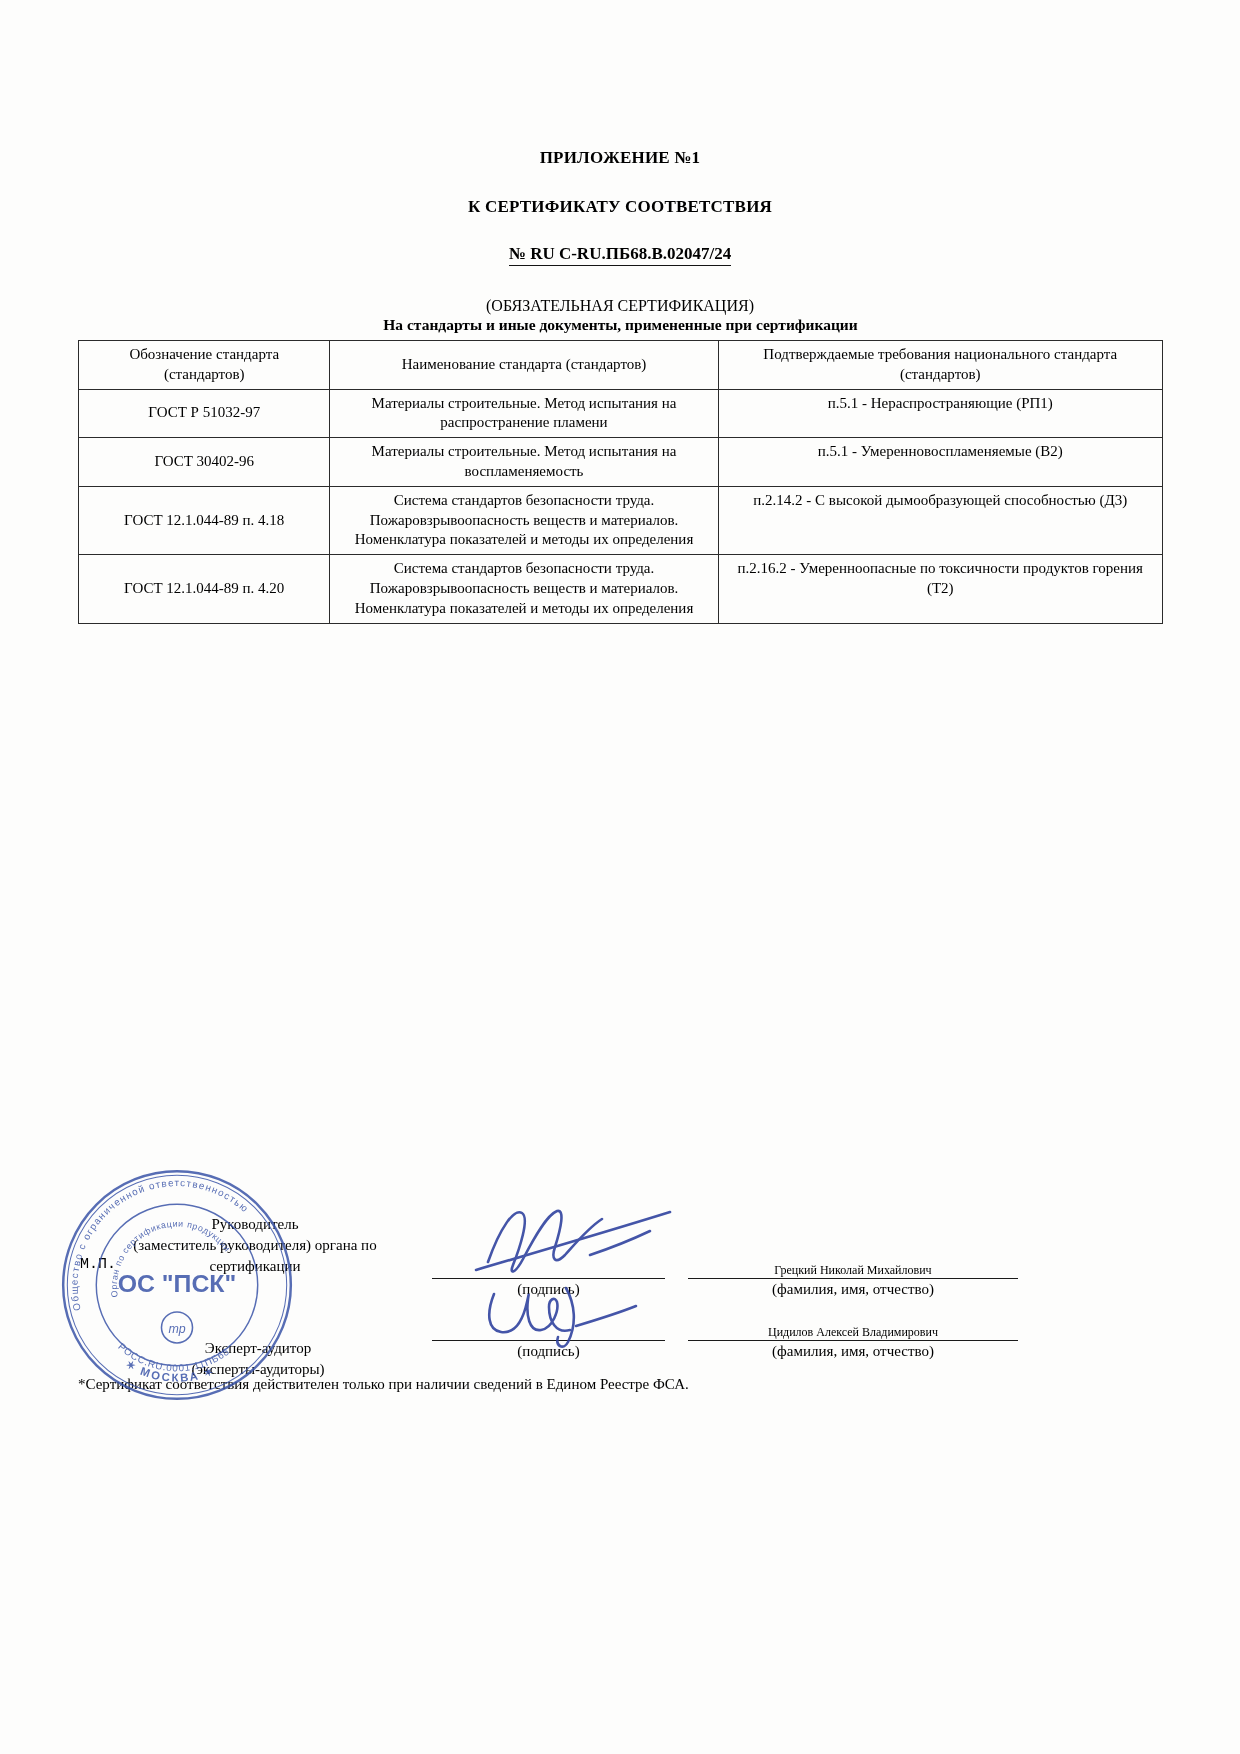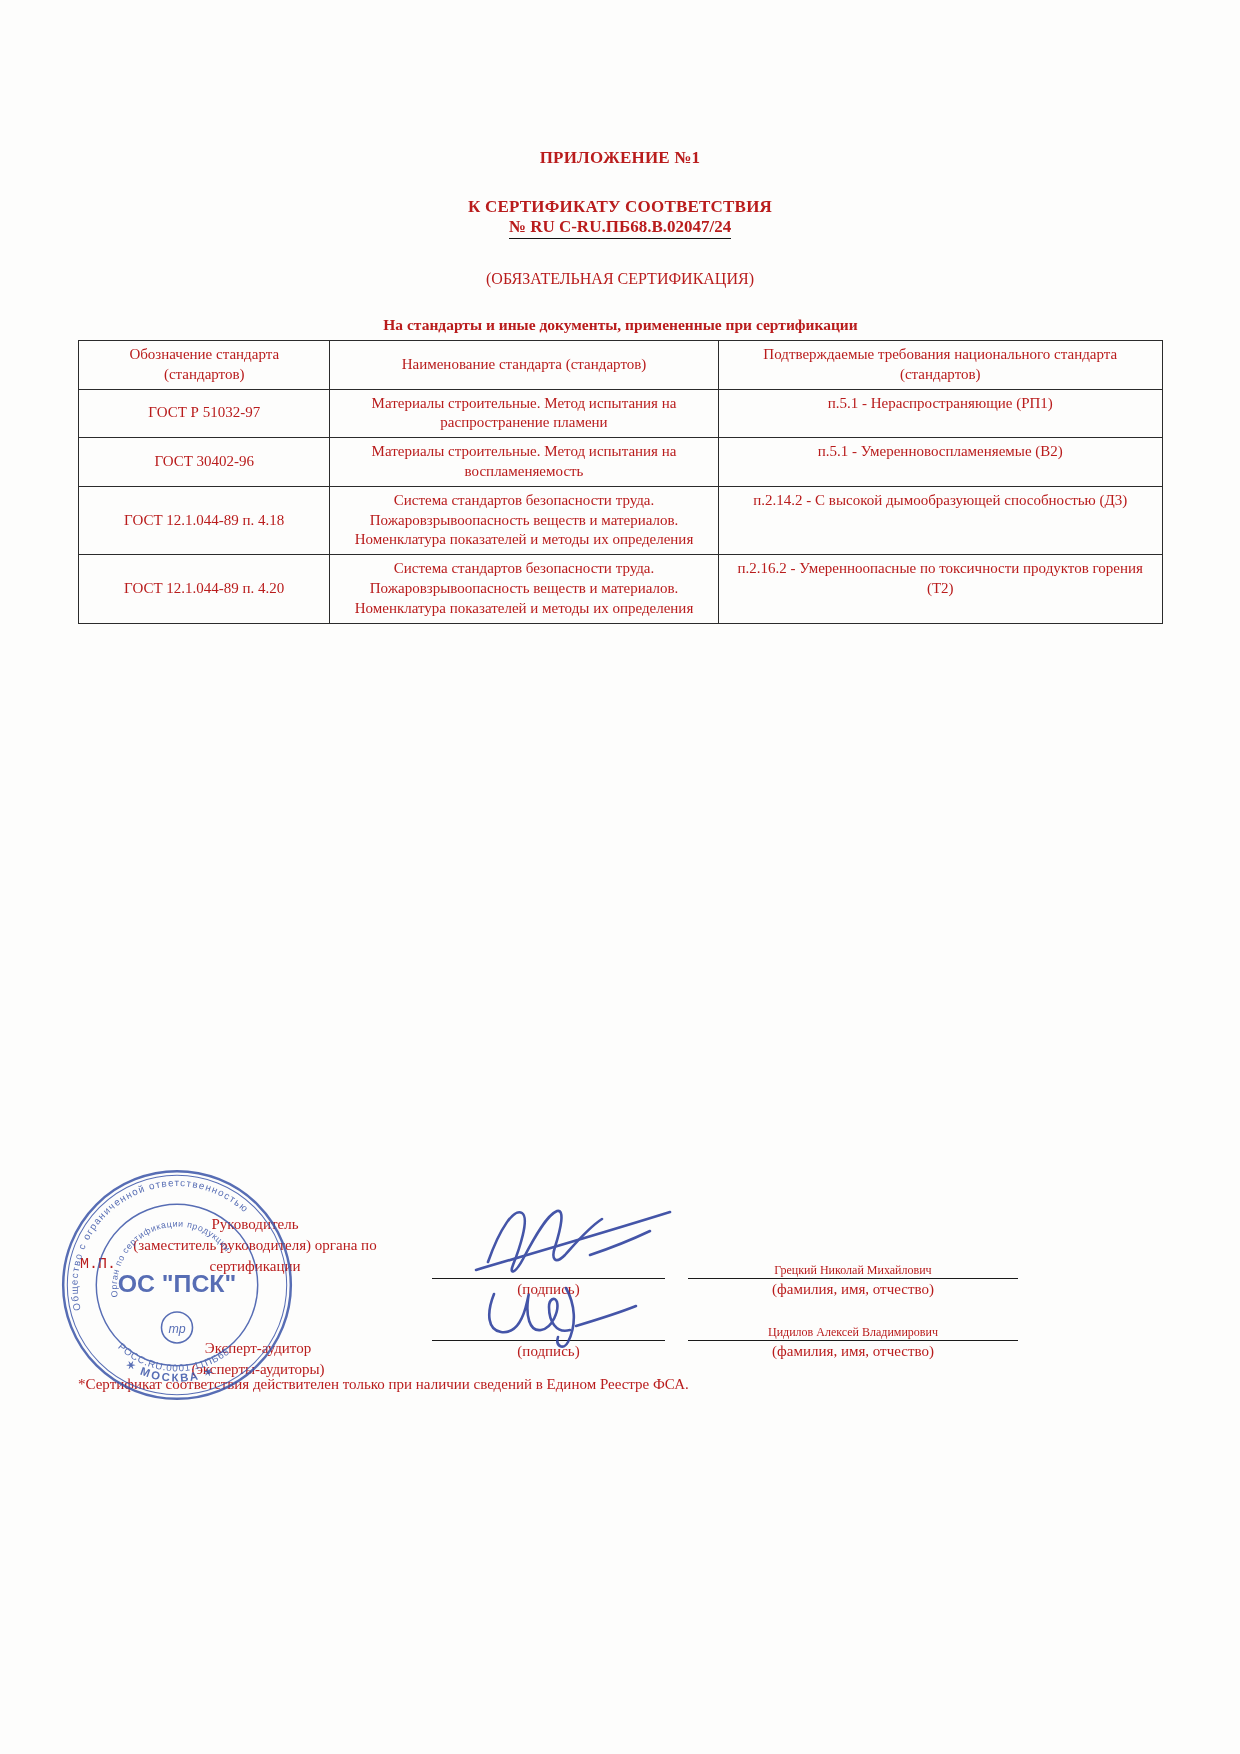--- a/index.html
+++ b/index.html
@@ -3,28 +3,28 @@
 <meta charset="utf-8">
 <style>
   * { margin:0; padding:0; box-sizing:border-box; }
   html,body { background:#9a9a9a; }
   .page {
     position:relative;
     width:1240px; height:1754px;
     margin:0 auto;
     background:#fdfdfc;
     font-family:"Liberation Serif","DejaVu Serif",serif;
-    color:#b91c1c;
+    color:#000000;
     overflow:hidden;
   }
   
   .doc-header { position:absolute; top:148px; left:0; width:100%; text-align:center; }
   .hline { font-size:17px; font-weight:bold; letter-spacing:.2px; }
   .hline + .hline { margin-top:29px; }
-  .cert-num-wrap { }
+  .cert-num-wrap { margin-top:27px; }
   .cert-num { display:inline-block; font-size:17px; font-weight:bold; border-bottom:1.6px solid #141414; padding-bottom:1px; }
   .cert-type { margin-top:31px; font-size:16px; font-weight:normal; }
   
   .table-caption {
     position:absolute; top:316px; left:78px; width:1085px;
     text-align:center; font-size:15.5px; font-weight:bold;
   }
   table.standards {
     position:absolute; top:340px; left:78px; width:1085px;
     border-collapse:collapse; table-layout:fixed;

